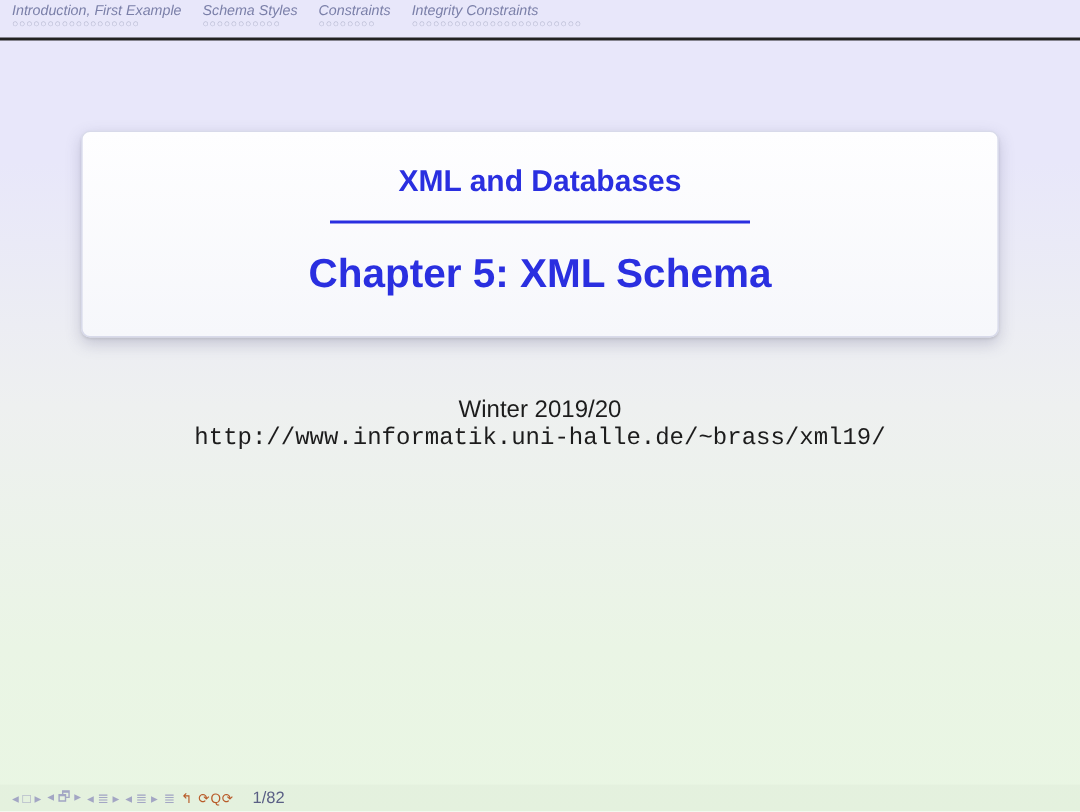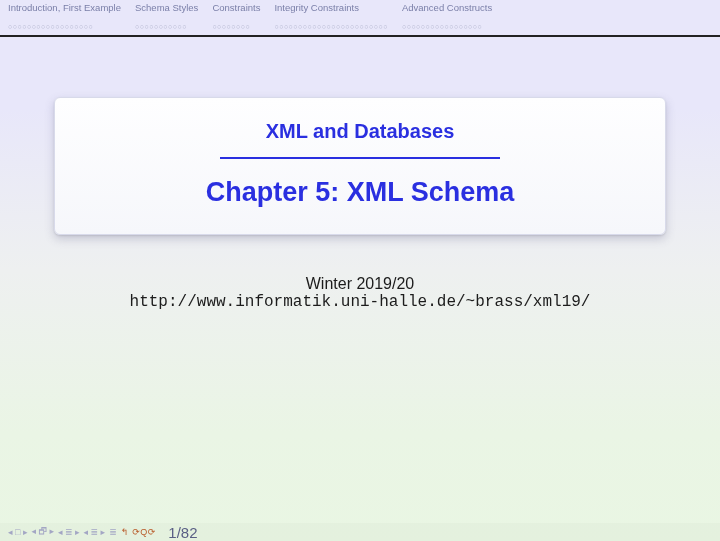--- a/index.html
+++ b/index.html
@@ -12,21 +12,21 @@
     overflow: hidden;
   }
   .nav {
     display: flex;
     background: rgba(0,0,0,0.0);
     padding: 2px 8px 0 8px;
     font-size: 9.5px;
     color: #8a8fb0;
     gap: 14px;
   }
-  .nav-sec { display: flex; flex-direction: column; align-items: flex-start; gap: 10px; padding-bottom: 2px;}
+  .nav-sec { display: flex; flex-direction: column; align-items: flex-start; gap: 0; padding-bottom: 2px; font-style: italic;}
   .nav-title { color: #7a7fa8; white-space: nowrap; cursor: pointer; }
   .nav-dots { color: #b0b3cc; font-size: 7px; letter-spacing: 0.5px; line-height: 8px; white-space: nowrap; cursor: pointer;}
   .hr-top { height: 1.5px; background: #222; width: 100%; margin-top: 2px; }
   .content {
     display: flex;
     flex-direction: column;
     align-items: center;
     padding-top: 60px;
   }
   .title-card {
@@ -78,45 +78,41 @@
     padding: 0 8px;
     font-size: 8.5px;
     background: rgba(0,0,0,0.02);
   }
   .footer-left { color: #8a8fb0; }
   .footer-right { display: flex; align-items: center; gap: 14px; }
   .nav-icons { display: flex; align-items: center; gap: 4px; font-size: 9px; }
   .nav-icons span { color: #a3a6c4; }
   .nav-icons .back { color: #b85a28; }
   .nav-icons .loop { color: #b85a28; letter-spacing: -1px;}
-  .page-num { color: #5a5f85; font-size: 15px; }
+  .page-num { color: #5a5f85; font-size: 11px; }
 </style>
 </head>
 <body>
 
 <div class="nav">
   <div class="nav-sec">
     <span class="nav-title">Introduction, First Example</span>
     <span class="nav-dots">○○○○○○○○○○○○○○○○○○</span>
   </div>
   <div class="nav-sec">
     <span class="nav-title">Schema Styles</span>
     <span class="nav-dots">○○○○○○○○○○○</span>
   </div>
   <div class="nav-sec">
     <span class="nav-title">Constraints</span>
     <span class="nav-dots">○○○○○○○○</span>
   </div>
   <div class="nav-sec">
     <span class="nav-title">Integrity Constraints</span>
     <span class="nav-dots">○○○○○○○○○○○○○○○○○○○○○○○○</span>
-  </div>
-  <div class="nav-sec">
-    <span class="nav-title">Advanced Constructs</span>
-    <span class="nav-dots">○○○○○○○○○○○○○○○○○</span>
   </div>
 </div>
 <div class="hr-top"></div>
 
 <div class="content">
   <div class="title-card">
     <div class="title-main">XML and Databases</div>
     <div class="title-rule"></div>
     <div class="title-sub">Chapter 5: XML Schema</div>
   </div>

